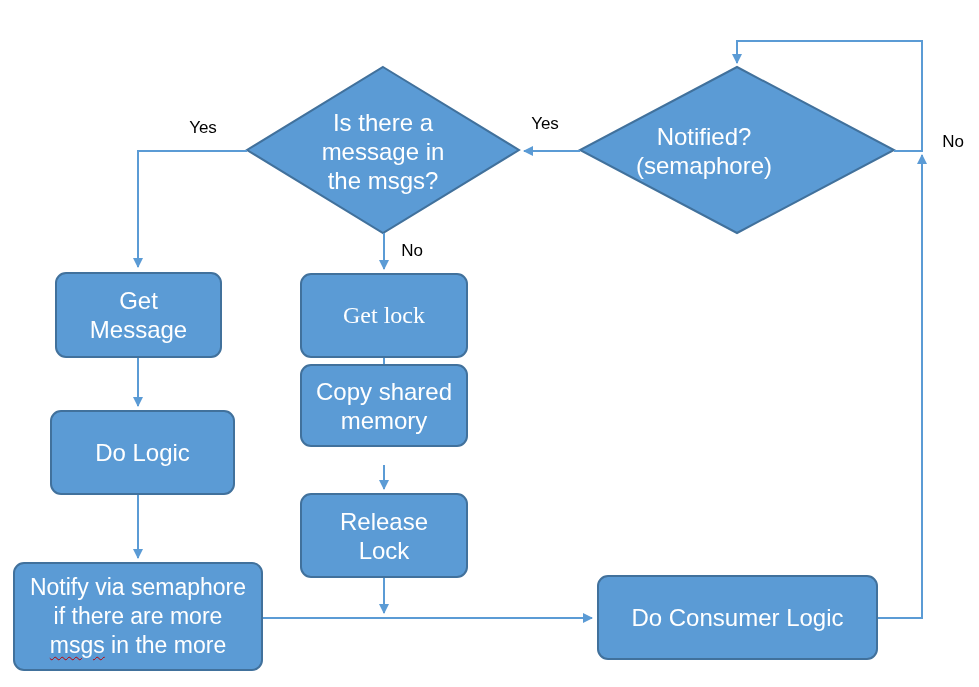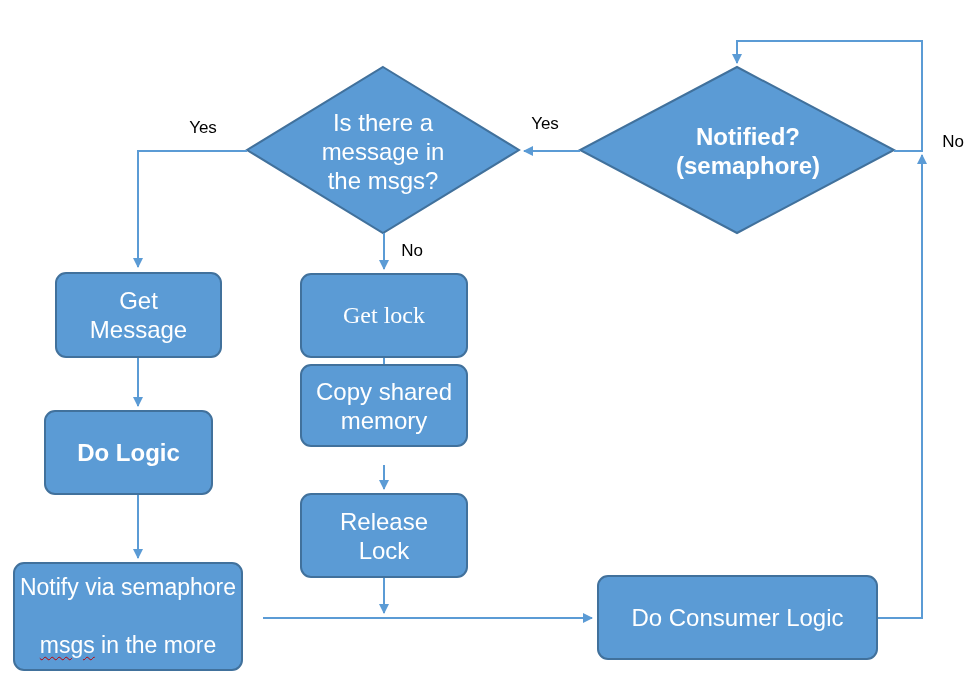--- a/index.html
+++ b/index.html
@@ -70,37 +70,37 @@
     <polyline class="conn" points="878,618 922,618 922,155" marker-end="url(#arrow)"></polyline>
     <polyline class="conn" points="894,151 922,151 922,41 737,41 737,63" marker-end="url(#arrow)"></polyline>
     <polyline class="conn" points="580,151 524,151" marker-end="url(#arrow)"></polyline>
   </svg>
 
   <div class="layer nodes">
 
     <div class="dlabel" style="left:273px;top:106px;width:220px;height:90px;">Is there a
 message in
 the msgs?</div>
-    <div class="dlabel" style="left:638px;top:121px;width:220px;height:60px;font-weight:bold;">Notified?
+    <div class="dlabel" style="left:594px;top:121px;width:220px;height:60px;">Notified?
 (semaphore)</div>
 
     <div class="box" style="left:55px;top:272px;width:167px;height:86px;">Get
 Message</div>
-    <div class="box" style="left:44px;top:410px;width:169px;height:85px;font-weight:bold;">Do Logic</div>
+    <div class="box" style="left:50px;top:410px;width:185px;height:85px;">Do Logic</div>
     <div class="box" style="left:300px;top:273px;width:168px;height:85px;font-family:Liberation Serif, serif;">Get lock</div>
     <div class="box" style="left:300px;top:364px;width:168px;height:83px;">Copy shared
 memory</div>
     <div class="box" style="left:300px;top:493px;width:168px;height:85px;text-align:center;">Release
 Lock</div>
     <div class="box" style="left:597px;top:575px;width:281px;height:85px;">Do Consumer Logic</div>
 
-    <div class="box small-text" style="left:13px;top:562px;width:230px;height:109px;">
+    <div class="box small-text" style="left:13px;top:562px;width:250px;height:109px;">
       <div style="white-space:normal;">
         <span>Notify via semaphore</span><br>
-        <br>
+        <span>if there are more</span><br>
         <span class="misspell">msgs</span><span> in the more</span>
       </div>
     </div>
 
     <div class="elabel" style="left:173px;top:116px;">Yes</div>
     <div class="elabel" style="left:382px;top:239px;">No</div>
     <div class="elabel" style="left:515px;top:112px;">Yes</div>
     <div class="elabel" style="left:923px;top:130px;">No</div>
   </div>
 </div>

